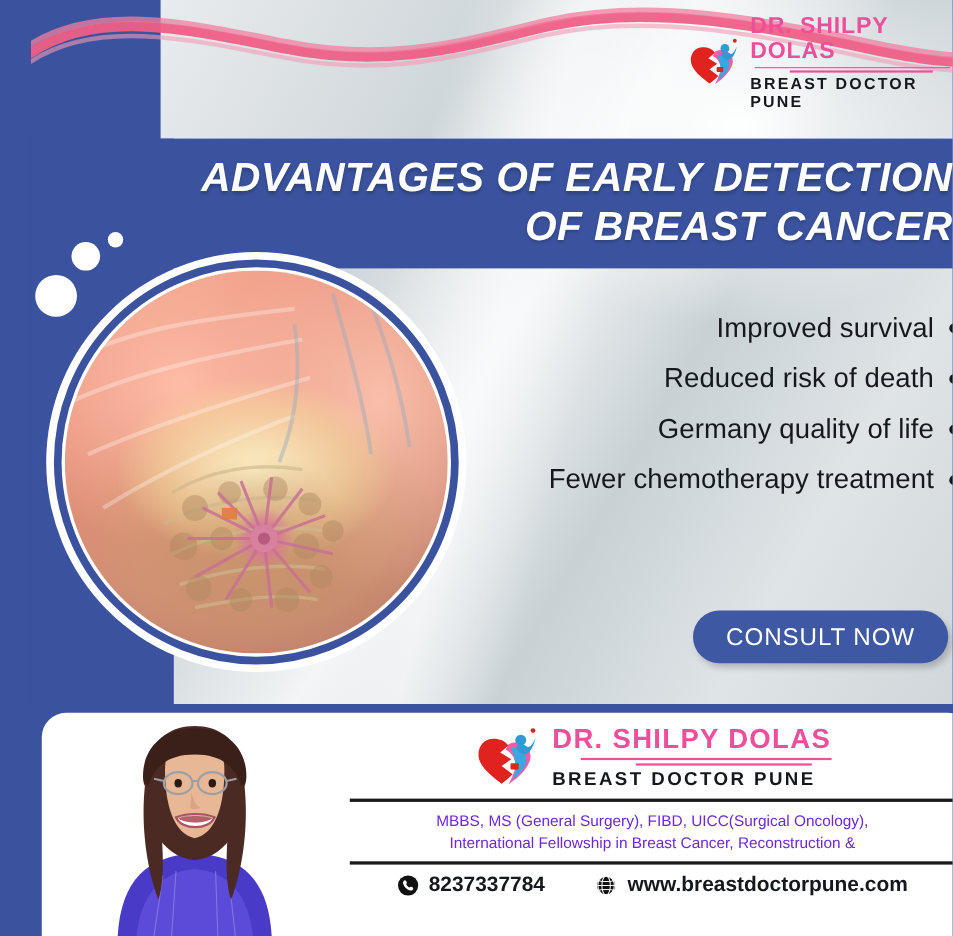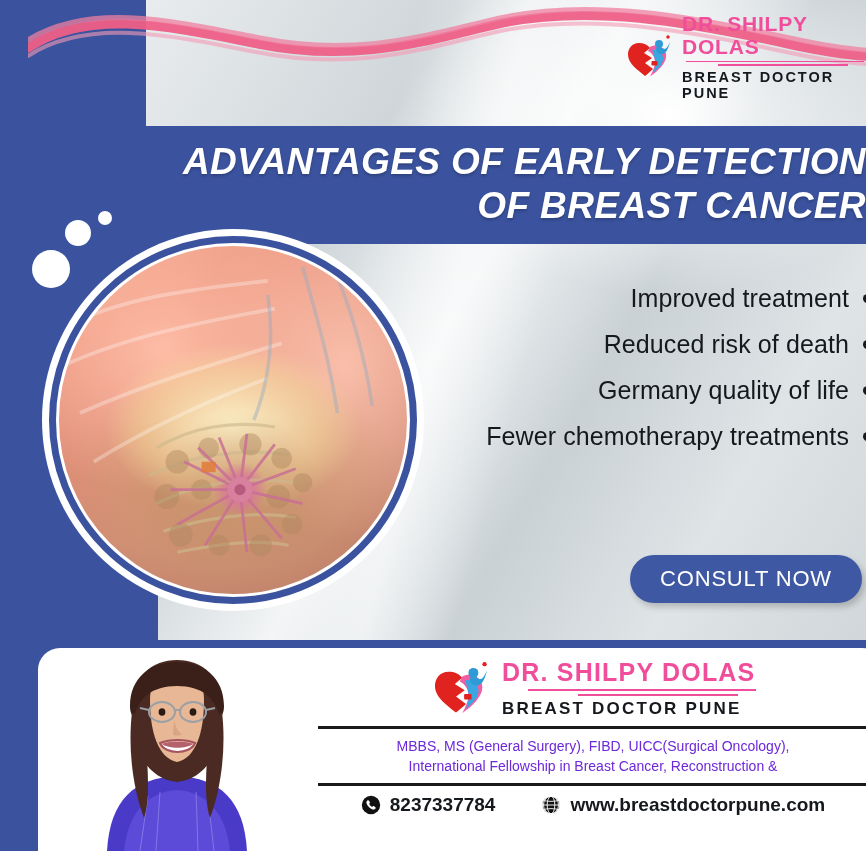--- a/index.html
+++ b/index.html
@@ -241,33 +241,33 @@
           <circle cx="52" cy="70" r="3.6" fill="#d8819f"></circle>
           <circle cx="52" cy="70" r="1.6" fill="#b85a7e"></circle>
           <rect x="41" y="62" width="4" height="3" fill="#e07a3a" opacity=".85"></rect>
         </svg>
       </div>
     </div>
   </div>
 
   <div class="bullets">
     <div class="bullet-row">
-      <span class="txt">Improved treatment</span>
+      <span class="txt">Improved survival</span>
       <span class="bullet-dot"></span>
     </div>
     <div class="bullet-row">
       <span class="txt">Reduced risk of death</span>
       <span class="bullet-dot"></span>
     </div>
     <div class="bullet-row">
       <span class="txt">Germany quality of life</span>
       <span class="bullet-dot"></span>
     </div>
     <div class="bullet-row">
-      <span class="txt">Fewer chemotherapy treatments</span>
+      <span class="txt">Fewer chemotherapy treatment</span>
       <span class="bullet-dot"></span>
     </div>
   </div>
 
   <button class="cta">CONSULT NOW</button>
 
   <div class="footer-bg"></div>
   <div class="footer-card">
 
     <div class="doc-photo">

